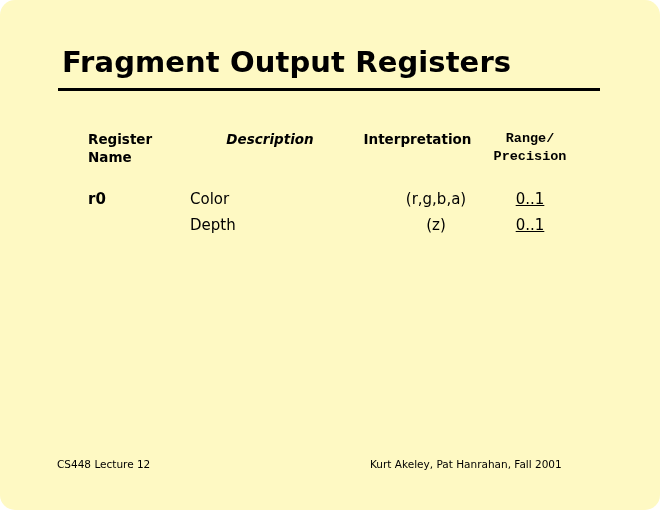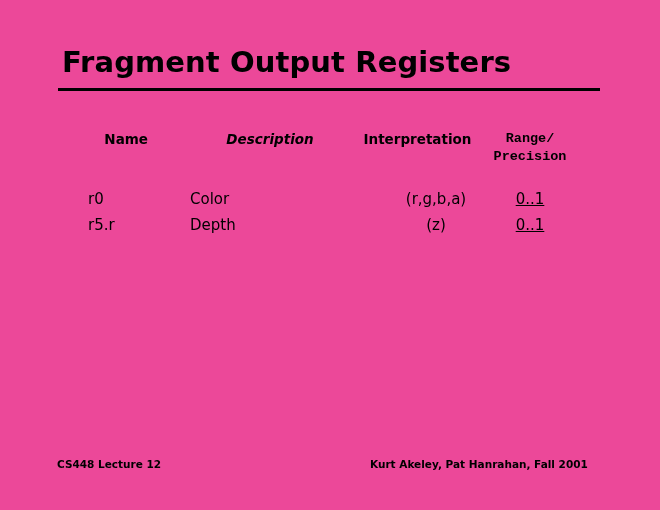--- a/index.html
+++ b/index.html
@@ -13,21 +13,22 @@
     position: relative;
     overflow: hidden;
     font-family: "DejaVu Sans", "Liberation Sans", sans-serif;
     color: #000000;
     -webkit-font-smoothing: antialiased;
   }
 
   .slide {
     position: absolute;
     inset: 0;
-    background: #ec4899;
+    background: #fef9c3;
+    border-radius: 15px;
   }
 
   
   .slide-title {
     position: absolute;
     left: 62px;
     top: 45px;
     font-size: 29px;
     font-weight: bold;
     letter-spacing: 0.1px;
@@ -68,77 +69,77 @@
     font-size: 13.5px;
     font-weight: bold;
     line-height: 18px;
     color: #000000;
   }
   .col-head .l1,
   .col-head .l2 { display: block; white-space: nowrap; }
 
   
   .col-name .col-head      { text-align: left; padding-left: 18px; }
-  .col-name .col-head .l2  { text-align: right; padding-right: 22px; }
+  .col-name .col-head .l2  { text-align: left; padding-right: 22px; }
   .col-desc .col-head      { text-align: center; padding-left: 10px; font-style: italic; }
   .col-component .col-head { text-align: center; }
   .col-range .col-head     { text-align: center; font-family: Liberation Mono, monospace; }
 
   .cells {
     position: absolute;
     top: 56px;
     left: 0;
     right: 0;
   }
   .cell {
     display: block;
     font-size: 15px;
     font-weight: normal;
     line-height: 26px;
     height: 26px;
     white-space: nowrap;
     color: #000000;
   }
-  .col-name .cell      { text-align: left; padding-left: 18px; }
+  .col-name .cell      { text-align: left; padding-left: 18px; font-weight: bold; }
   .col-desc .cell      { text-align: left; padding-left: 10px; }
   .col-component .cell { text-align: center; padding-left: 37px; }
   .col-range .cell     { text-align: center; text-decoration: underline; }
 
   
   .footer-left,
   .footer-right {
     position: absolute;
     top: 457px;
     font-size: 10.5px;
-    font-weight: bold;
+    font-weight: normal;
     line-height: 14px;
     white-space: nowrap;
     color: #000000;
   }
   .footer-left  { left: 57px; }
   .footer-right { left: 370px; }
 </style>
 </head>
 <body>
 
 <div class="slide">
 
   <div class="slide-title">Fragment Output Registers</div>
 
   <div class="title-rule"></div>
 
   <div class="reg-table">
 
     <div class="col col-name">
       <div class="col-head">
+        <span class="l1">Register</span>
         <span class="l2">Name</span>
       </div>
       <div class="cells">
         <span class="cell">r0</span>
-        <span class="cell">r5.r</span>
       </div>
     </div>
 
     <div class="col col-desc">
       <div class="col-head">
         <span class="l1">Description</span>
         <span class="l2"></span>
       </div>
       <div class="cells">
         <span class="cell">Color</span>

